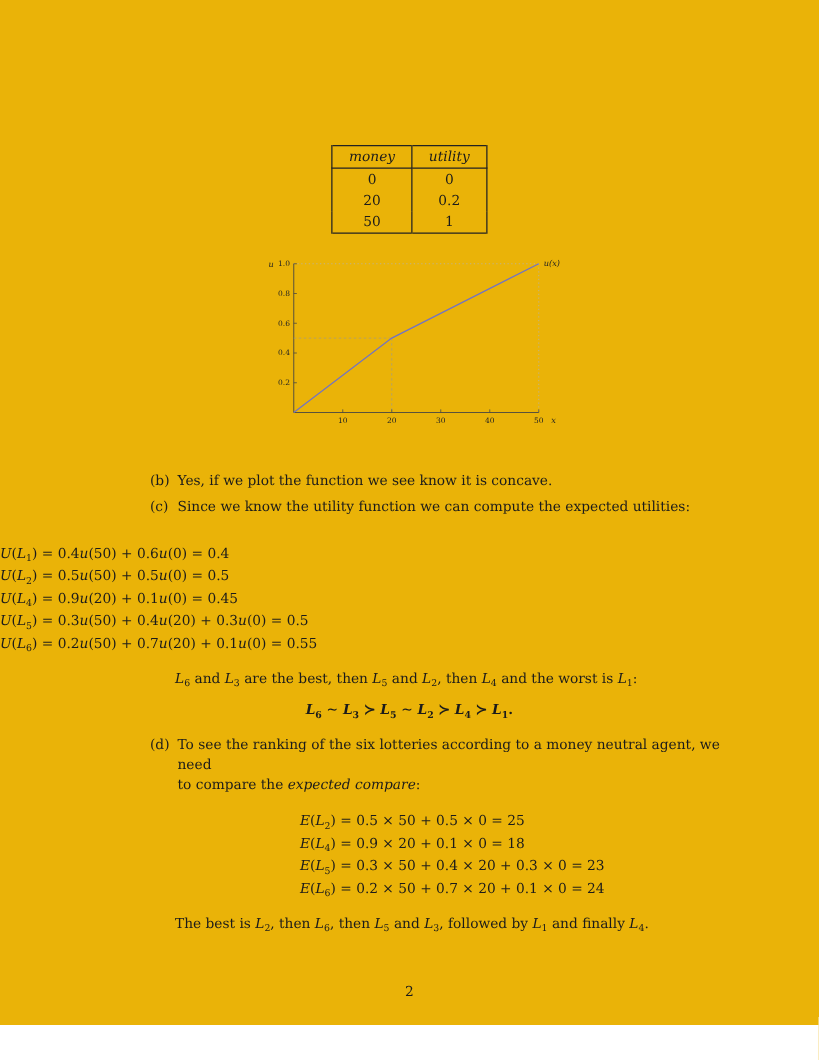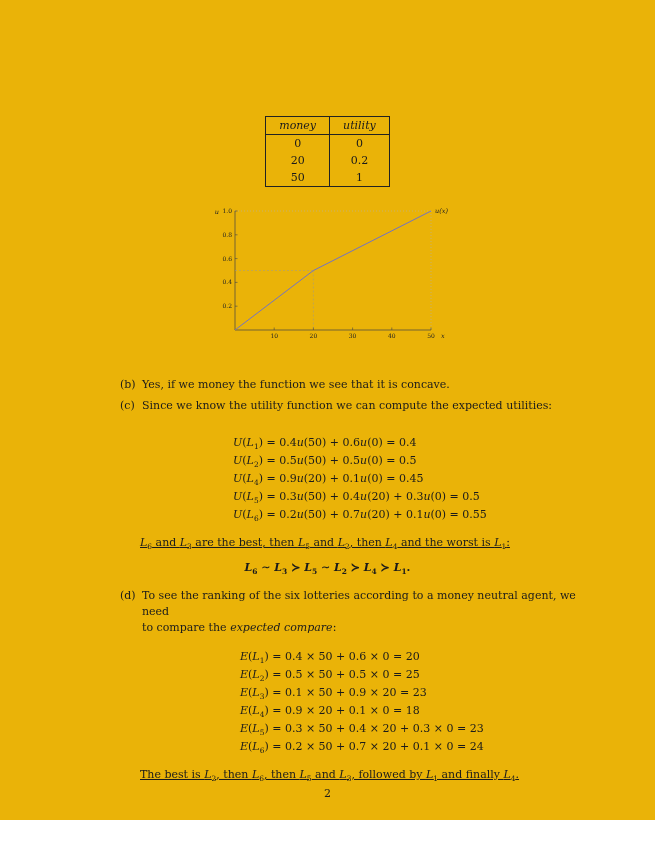--- a/index.html
+++ b/index.html
@@ -31,23 +31,23 @@
   .chart-wrap{margin-top:14px;text-align:center;}
   .chart-wrap svg{display:inline-block;}
   .chart-wrap text{font-family:"DejaVu Serif","Liberation Serif",serif;}
   
   .item{display:flex;margin:0 50px 0 120px;line-height:1.45;}
   .item .ilabel{flex:0 0 22px;}
   .item-b{margin-top:28px;}
   .item-c{margin-top:5px;}
   .item-d{margin-top:14px;}
   .eq-block{margin-top:20px;line-height:18px;}
-  .u-eqs{margin-left:233px;}
+  .u-eqs{}
   .e-eqs{margin-left:240px;margin-top:12px;}
-  .sentence{margin:12px 50px 0 140px;text-decoration:underline;}
+  .sentence{margin:12px 50px 0 140px;}
   .ranking{margin-top:12px;text-align:center;font-weight:bold;}
   sub{font-size:68%;line-height:0;}
   i{font-style:italic;}
   .pagenum{position:absolute;bottom:20px;left:0;right:0;text-align:center;}
 </style>
 </head>
 <body>
 
 <div class="page">
 
@@ -104,21 +104,21 @@
         <text x="228" y="137" text-anchor="middle" font-size="6" fill="#222">50</text>
         <polyline points="32,129 110.4,69.5 228,10" fill="none" stroke="#7173c5" stroke-width="1"></polyline>
         <text x="16" y="12.5" font-size="6.5" font-style="italic" text-anchor="end" fill="#222">u</text>
         <text x="232" y="11.5" font-size="6.5" font-style="italic" fill="#222">u(x)</text>
         <text x="238" y="137" font-size="6.5" font-style="italic" fill="#222">x</text>
       </svg>
   </div>
 
   <div class="item item-b">
     <span class="ilabel">(b)</span>
-    <span class="itext">Yes, if we money the function we see that it is concave.</span>
+    <span class="itext">Yes, if we plot the function we see know it is concave.</span>
   </div>
 
   <div class="item item-c">
     <span class="ilabel">(c)</span>
     <span class="itext">Since we know the utility function we can compute the expected utilities:</span>
   </div>
 
   <div class="eq-block u-eqs">
       <div class="eq-line"><i>U</i>(<i>L</i><sub>1</sub>) = 0.4<i>u</i>(50) + 0.6<i>u</i>(0) = 0.4</div>
       <div class="eq-line"><i>U</i>(<i>L</i><sub>2</sub>) = 0.5<i>u</i>(50) + 0.5<i>u</i>(0) = 0.5</div>
@@ -133,23 +133,21 @@
 
   <div class="item item-d">
     <span class="ilabel">(d)</span>
     <span class="itext">
       <span>To see the ranking of the six lotteries according to a money neutral agent, we need</span><br>
       <span>to compare the </span><i>expected compare</i><span>:</span>
     </span>
   </div>
 
   <div class="eq-block e-eqs">
-      <div class="eq-line"><i>E</i>(<i>L</i><sub>1</sub>) = 0.4 × 50 + 0.6 × 0 = 20</div>
       <div class="eq-line"><i>E</i>(<i>L</i><sub>2</sub>) = 0.5 × 50 + 0.5 × 0 = 25</div>
-      <div class="eq-line"><i>E</i>(<i>L</i><sub>3</sub>) = 0.1 × 50 + 0.9 × 20 = 23</div>
       <div class="eq-line"><i>E</i>(<i>L</i><sub>4</sub>) = 0.9 × 20 + 0.1 × 0 = 18</div>
       <div class="eq-line"><i>E</i>(<i>L</i><sub>5</sub>) = 0.3 × 50 + 0.4 × 20 + 0.3 × 0 = 23</div>
       <div class="eq-line"><i>E</i>(<i>L</i><sub>6</sub>) = 0.2 × 50 + 0.7 × 20 + 0.1 × 0 = 24</div>
     </div>
 
   <div class="sentence">The best is <i>L</i><sub>2</sub>, then <i>L</i><sub>6</sub>, then <i>L</i><sub>5</sub> and <i>L</i><sub>3</sub>, followed by <i>L</i><sub>1</sub> and finally <i>L</i><sub>4</sub>.</div>
 
 
   <div class="pagenum">2</div>
 

